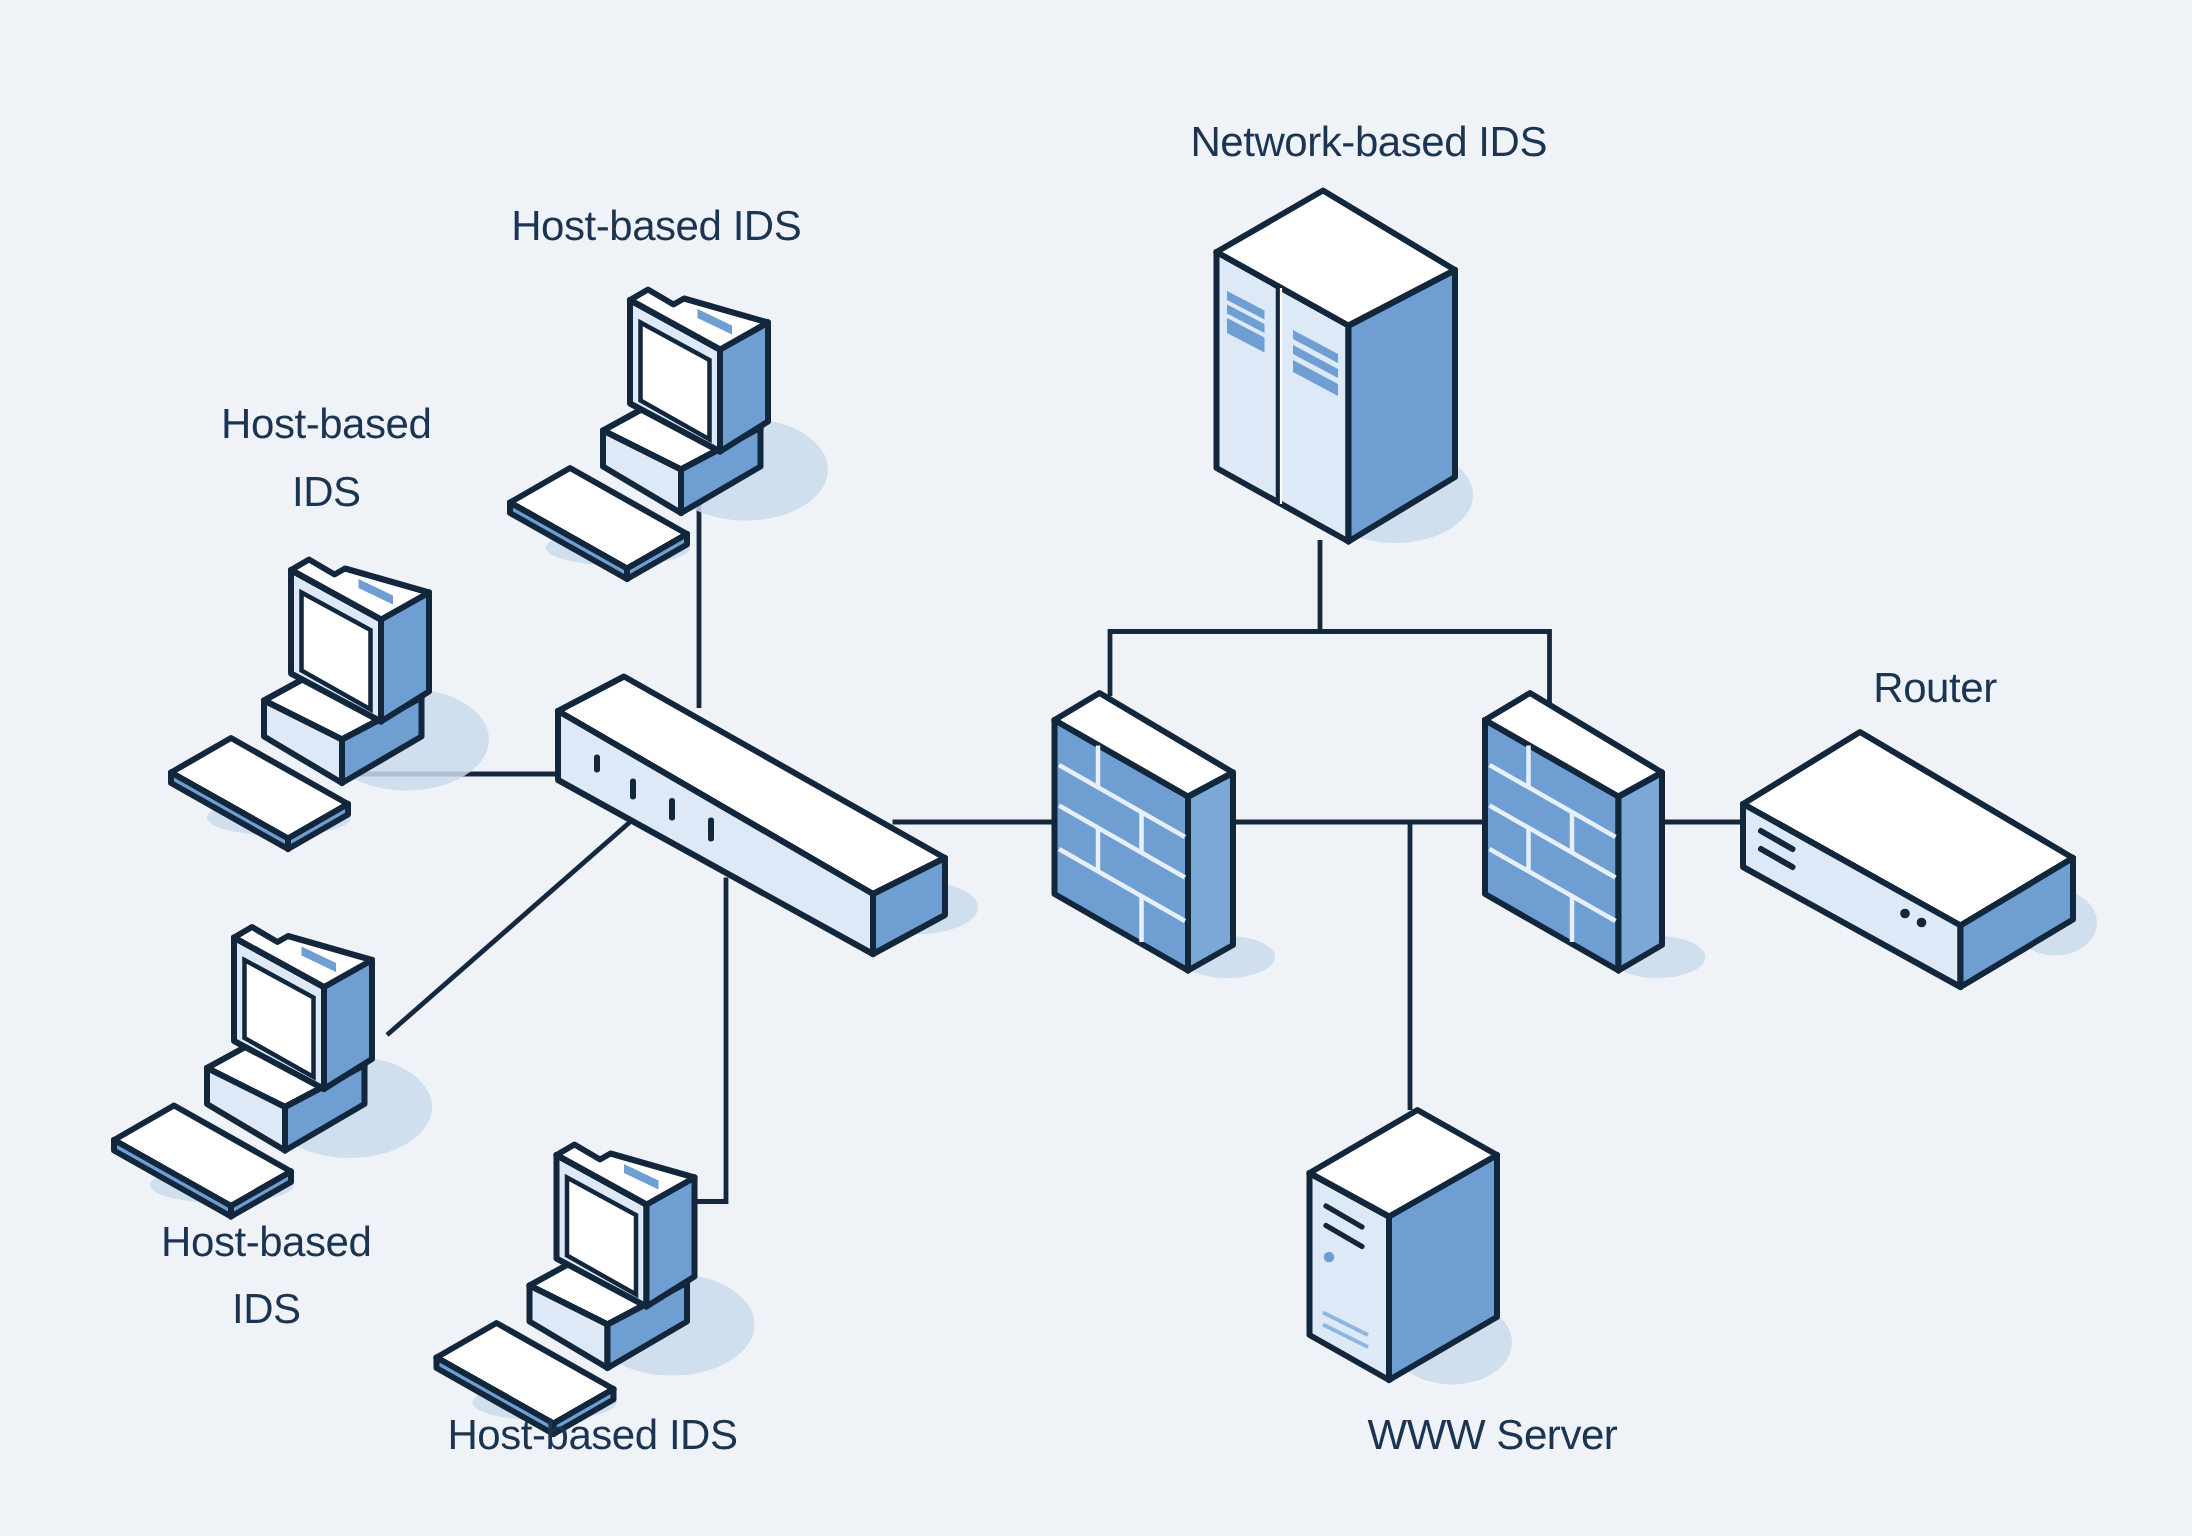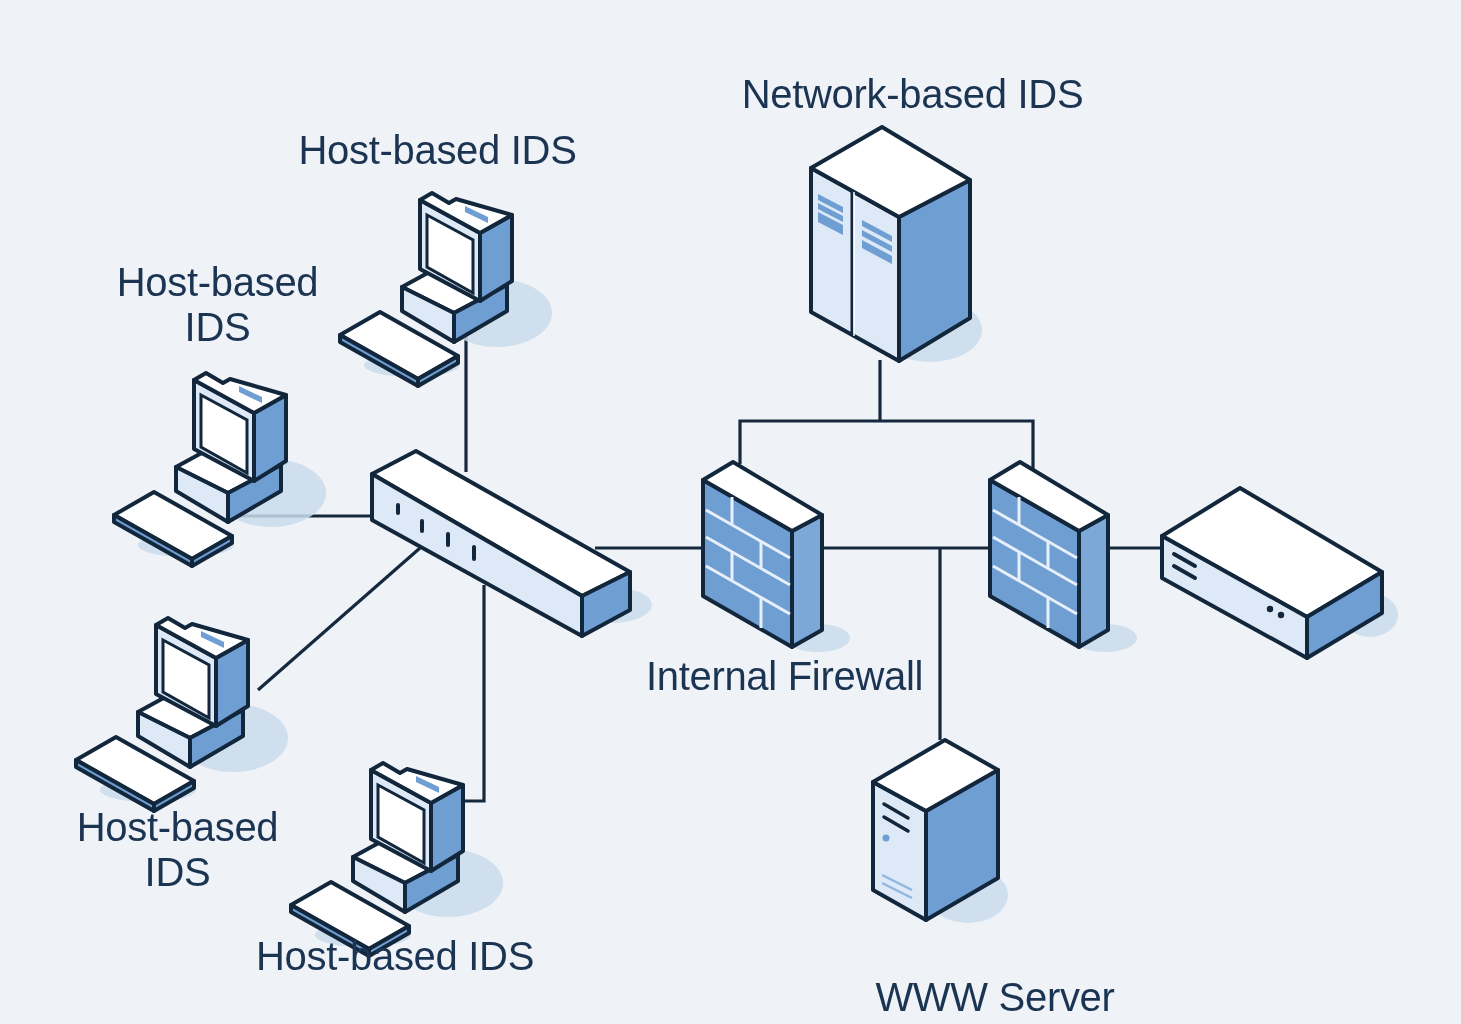--- a/index.html
+++ b/index.html
@@ -1,19 +1,19 @@
 <!DOCTYPE html>
 <html><head>
 <meta charset="utf-8">
 <style>
   html, body { margin: 0; padding: 0; }
   body { width: 1461px; height: 1024px; background: #eff3f7; overflow: hidden; font-family: "Liberation Sans", "DejaVu Sans", sans-serif; }
   #stage { position: absolute; left: 0; top: 0; width: 1461px; height: 1024px; }
   svg { position: absolute; left: 0; top: 0; }
-  .lbl { position: absolute; color: #1b3452; font-size: 40px; font-weight: 500; line-height: 45px; text-align: center; white-space: nowrap; letter-spacing: -0.3px; }
+  .lbl { position: absolute; color: #1b3452; font-size: 28px; font-weight: 500; line-height: 45px; text-align: center; white-space: nowrap; letter-spacing: -0.3px; }
   .stroke { stroke: #12263c; stroke-width: 4; stroke-linejoin: round; stroke-linecap: round; }
   .link { stroke: #15283d; stroke-width: 3.2; fill: none; }
   .top { fill: #ffffff; }
   .left { fill: #dde9f7; }
   .right { fill: #6f9fd2; }
   .shadow { fill: #c9daeb; opacity: 0.85; }
   .brick { stroke: #e6effa; stroke-width: 3; fill: none; }
 </style>
 </head>
 <body>
@@ -185,15 +185,15 @@
 <div class="lbl" style="left:260px; top:128px; width:355px;">Host-based IDS</div>
 <div style="position:absolute; left:80px; top:260px; width:275px;">
   <div class="lbl" style="position:relative; width:275px;">Host-based</div>
   <div class="lbl" style="position:relative; width:275px;">IDS</div>
 </div>
 <div style="position:absolute; left:40px; top:805px; width:275px;">
   <div class="lbl" style="position:relative; width:275px;">Host-based</div>
   <div class="lbl" style="position:relative; width:275px;">IDS</div>
 </div>
 <div class="lbl" style="left:225px; top:934px; width:340px;">Host-based IDS</div>
-<div class="lbl" style="left:622px; top:654px; width:325px;">Internal Firewall</div>
-<div class="lbl" style="left:845px; top:934px; width:300px;margin-top:41px;">WWW Server</div>
+<div class="lbl" style="left:1200px; top:436px; width:180px;">Router</div>
+<div class="lbl" style="left:845px; top:934px; width:300px;">WWW Server</div>
 </div>
 
 </body></html>

